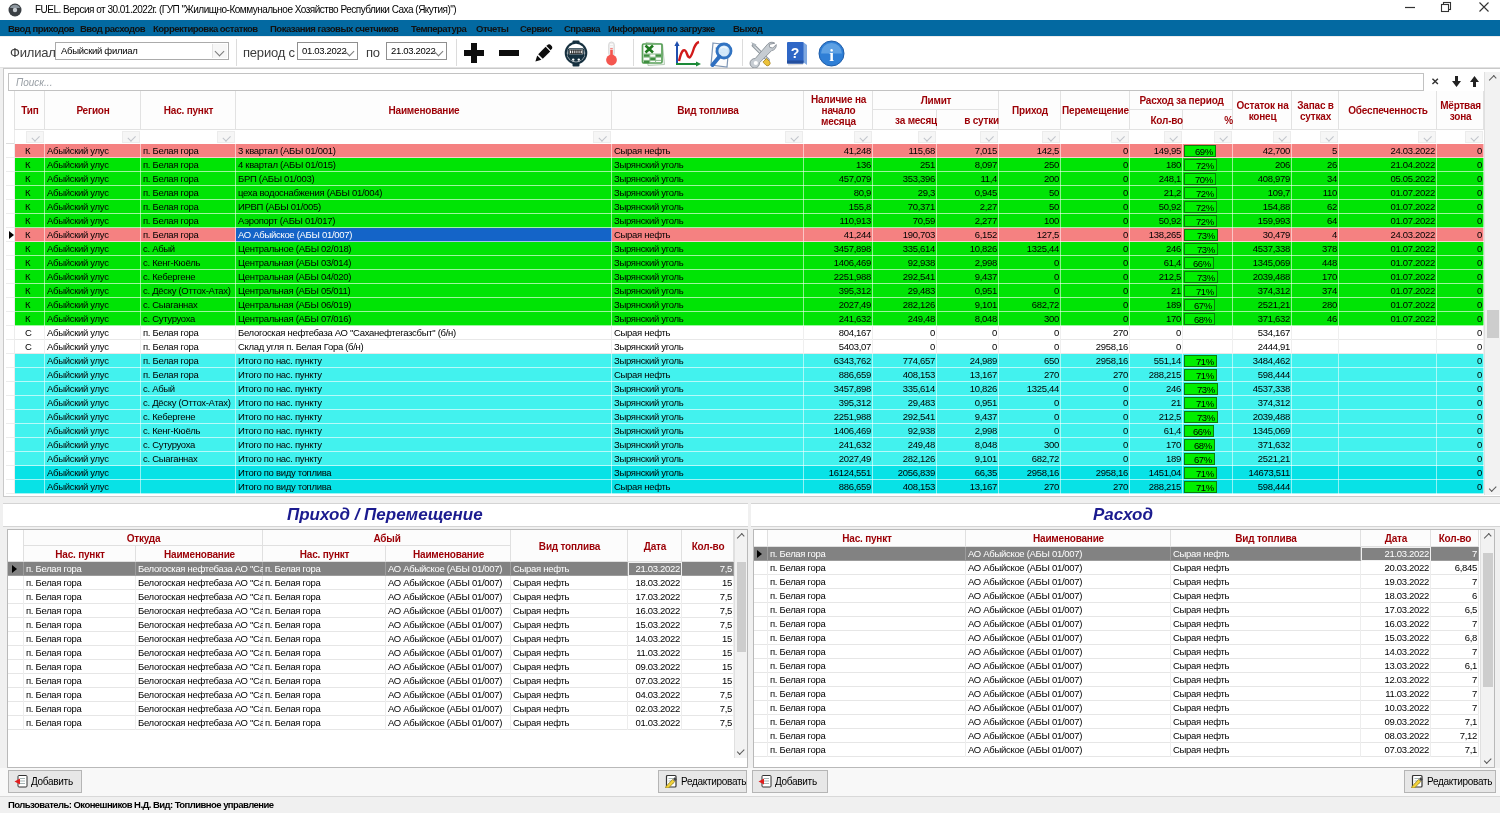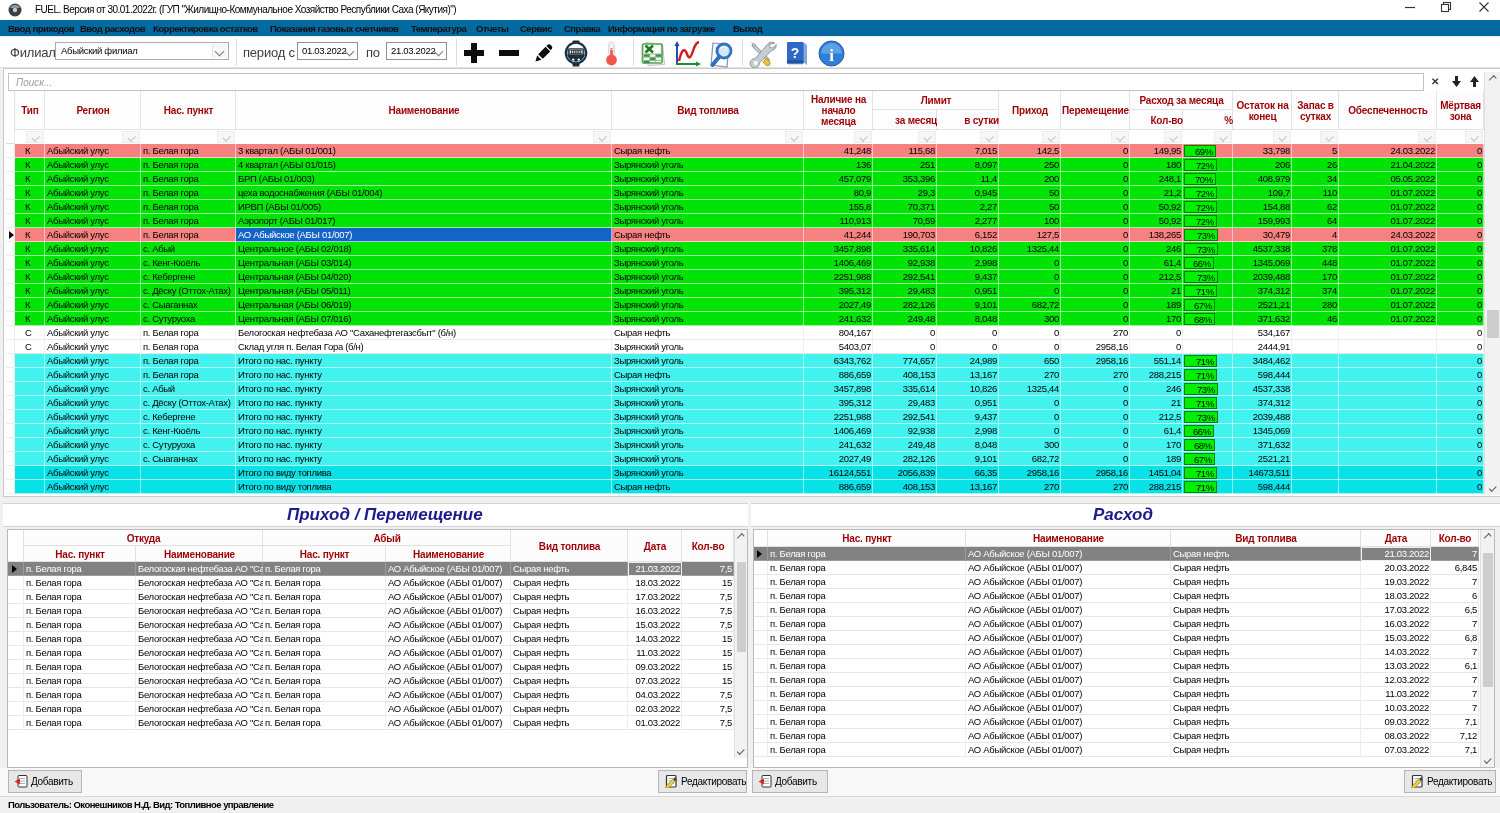--- a/index.html
+++ b/index.html
@@ -225,21 +225,21 @@
           <th rowspan="2" style="background:#fff;box-shadow:inset -1px 0 0 #e2e2e2"></th>
           <th rowspan="2">Тип</th>
           <th rowspan="2">Регион</th>
           <th rowspan="2">Нас. пункт</th>
           <th rowspan="2">Наименование</th>
           <th rowspan="2">Вид топлива</th>
           <th rowspan="2">Наличие на<br>начало<br>месяца</th>
           <th colspan="2">Лимит</th>
           <th rowspan="2">Приход</th>
           <th rowspan="2">Перемещение</th>
-          <th colspan="2">Расход за месяца</th>
+          <th colspan="2">Расход за период</th>
           <th rowspan="2">Остаток на<br>конец</th>
           <th rowspan="2">Запас в<br>сутках</th>
           <th rowspan="2">Обеспеченность</th>
           <th rowspan="2">Мёртвая<br>зона</th>
         </tr>
 <tr class="h2">
           <th>за месяц</th>
           <th>в сутки</th>
           <th>Кол-во</th>
           <th>%</th>
@@ -308,21 +308,21 @@
 <td class="num">115,68</td>
 <td class="num">7,015</td>
 <td class="num">142,5</td>
 <td class="num">0</td>
 <td class="num">149,95</td>
 <td style="padding:0;position:relative">
             <div class="pbar">
               <b style="width:32px">69%</b>
             </div>
           </td>
-<td class="num">33,798</td>
+<td class="num">42,700</td>
 <td class="num">5</td>
 <td class="num">24.03.2022</td>
 <td class="num">0</td>
 </tr>
 <tr class="rg">
 <td class="sel" style="position:relative"></td>
 <td><span style="padding-left:8px">К</span></td>
 <td>Абыйский улус</td>
 <td>п. Белая гора</td>
 <td class="">4 квартал (АБЫ 01/015)</td>

